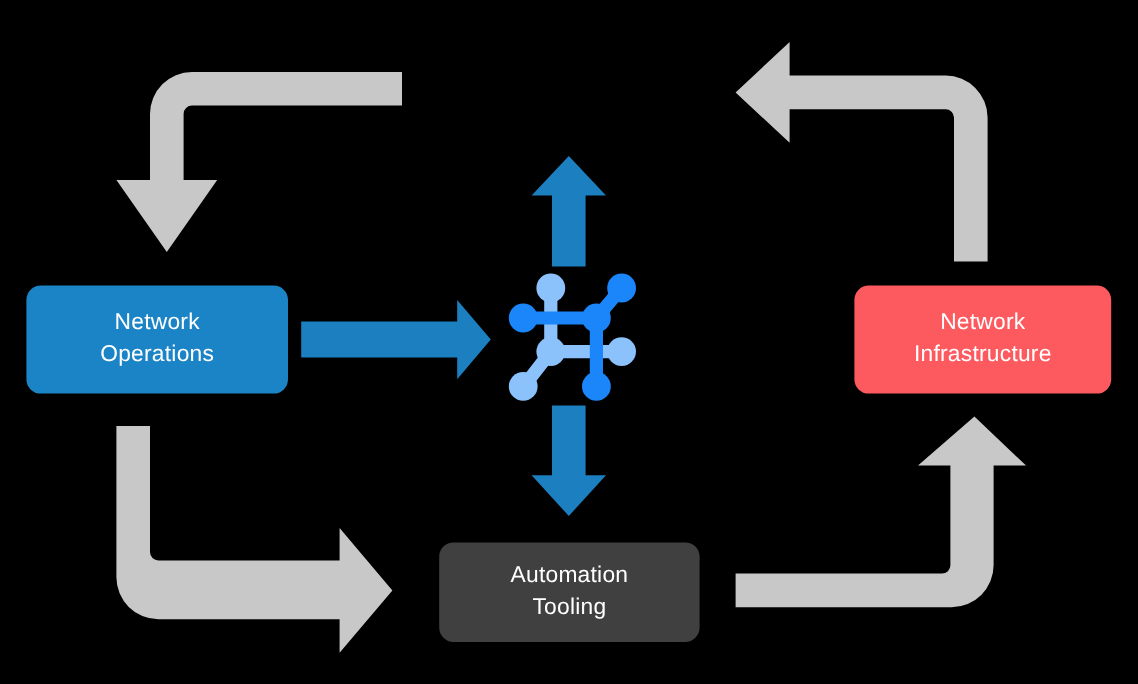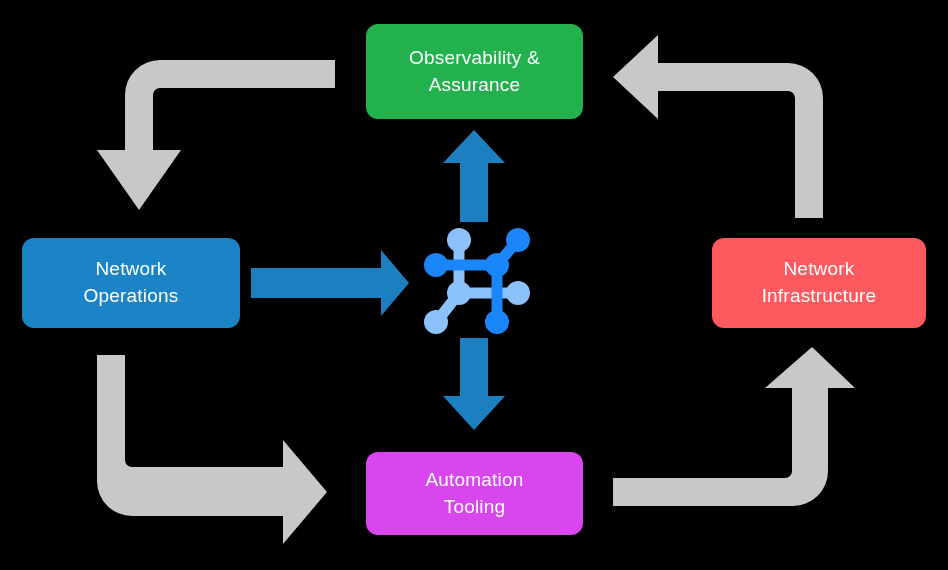--- a/index.html
+++ b/index.html
@@ -40,21 +40,21 @@
   #box-network-operations {
     left: 22px; top: 238px; width: 218px; height: 90px;
     background: #1b84c6;
   }
   #box-network-infrastructure {
     left: 712px; top: 238px; width: 214px; height: 90px;
     background: #fd5a5f;
   }
   #box-automation-tooling {
     left: 366px; top: 452px; width: 217px; height: 83px;
-    background: #d946ef;
+    background: #404040;
   }
   .svg-layer {
     position: absolute;
     left: 0; top: 0;
     width: 948px;
     height: 570px;
     pointer-events: none;
   }
   .arrow-gray { fill: #c8c8c8; }
   .arrow-blue { fill: #1b7fc0; }
@@ -178,22 +178,20 @@
       <circle class="hub-light" cx="518" cy="293" r="12"></circle>
 
       <circle class="hub-dark" cx="436" cy="265" r="12"></circle>
       <circle class="hub-dark" cx="497" cy="265" r="12"></circle>
       <circle class="hub-dark" cx="518" cy="240" r="12"></circle>
       <circle class="hub-dark" cx="497" cy="322" r="12"></circle>
     </g>
 
   </svg>
 
-  <div class="node-box" id="box-observability">Observability &amp;
-Assurance</div>
 
   <div class="node-box" id="box-network-operations">Network
 Operations</div>
 
   <div class="node-box" id="box-network-infrastructure">Network
 Infrastructure</div>
 
   <div class="node-box" id="box-automation-tooling">Automation
 Tooling</div>
 

